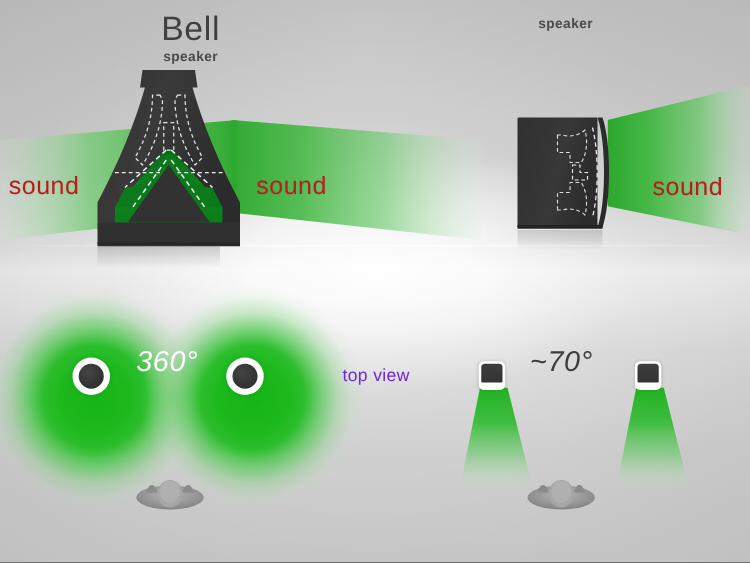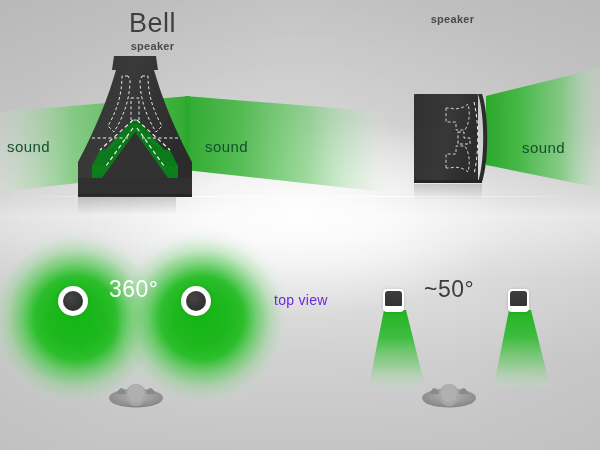--- a/index.html
+++ b/index.html
@@ -64,23 +64,23 @@
   #title-classic { left: 385px; top: 10px; width: 135px; }
 
   
   .cone {
     position: absolute;
   }
   .cone svg { display: block; }
 
   .sound-label {
     position: absolute;
-    font-size: 15px;
+    font-size: 20px;
     font-weight: 300;
-    color: #14532d;
+    color: #b91c1c;
     letter-spacing: 0.4px;
     user-select: none;
     text-shadow: 0 0 2px rgba(0,0,0,0.06);
   }
   #sound-left { left: 7px; top: 138px; }
   #sound-right { left: 205px; top: 138px; }
   #sound-classic { left: 522px; top: 139px; }
 
   
   .speaker-svg {
@@ -116,20 +116,21 @@
   }
   #rs-left { left: 58px; top: 286px; }
   #rs-right { left: 181px; top: 286px; }
 
   .deg-label {
     position: absolute;
     font-size: 23px;
     font-weight: 300;
     letter-spacing: 0.5px;
     user-select: none;
+    font-style: italic;
   }
   #label-360 { left: 109px; top: 276px; color: #ffffff; }
   #label-90  { left: 424px; top: 276px; color: #3d3d3d; }
 
   #label-topview {
     position: absolute;
     left: 274px; top: 292px;
     font-size: 14px;
     font-weight: 400;
     color: #6d28d9;
@@ -358,21 +359,21 @@
           <stop offset="100%" stop-color="#cbe6cb" stop-opacity="0.05"></stop>
         </linearGradient>
       </defs>
       <polygon points="16,0 38,0 58,80 0,80" fill="url(#beamB)"></polygon>
     </svg>
   </div>
 
   <div class="box-speaker nohit" id="bs-left"></div>
   <div class="box-speaker nohit" id="bs-right"></div>
 
-  <div class="deg-label" id="label-90">~50°</div>
+  <div class="deg-label" id="label-90">~70°</div>
 
   <div class="listener nohit" style="left:421px; top:376px;">
     <svg width="56" height="36" viewBox="0 0 56 36">
       <defs>
         <radialGradient id="lg2" cx="0.5" cy="0.4" r="0.7">
           <stop offset="0%" stop-color="#b4b4b4"></stop>
           <stop offset="70%" stop-color="#8e8e8e"></stop>
           <stop offset="100%" stop-color="#7a7a7a"></stop>
         </radialGradient>
       </defs>

